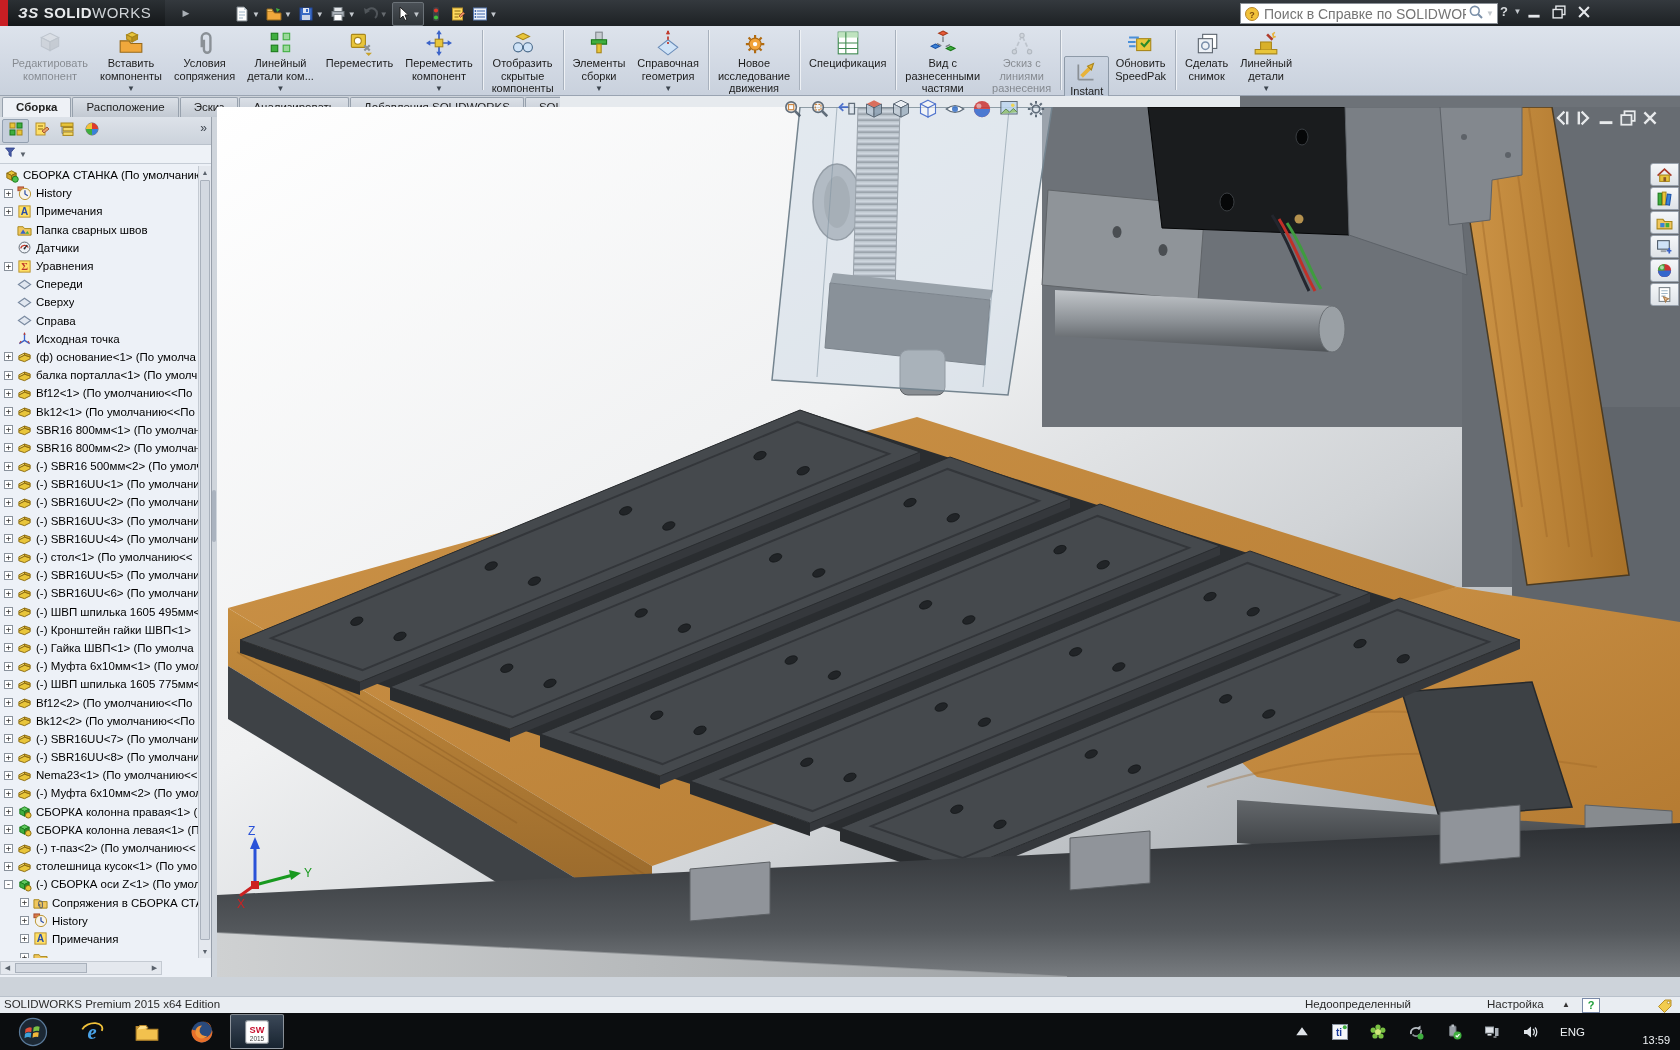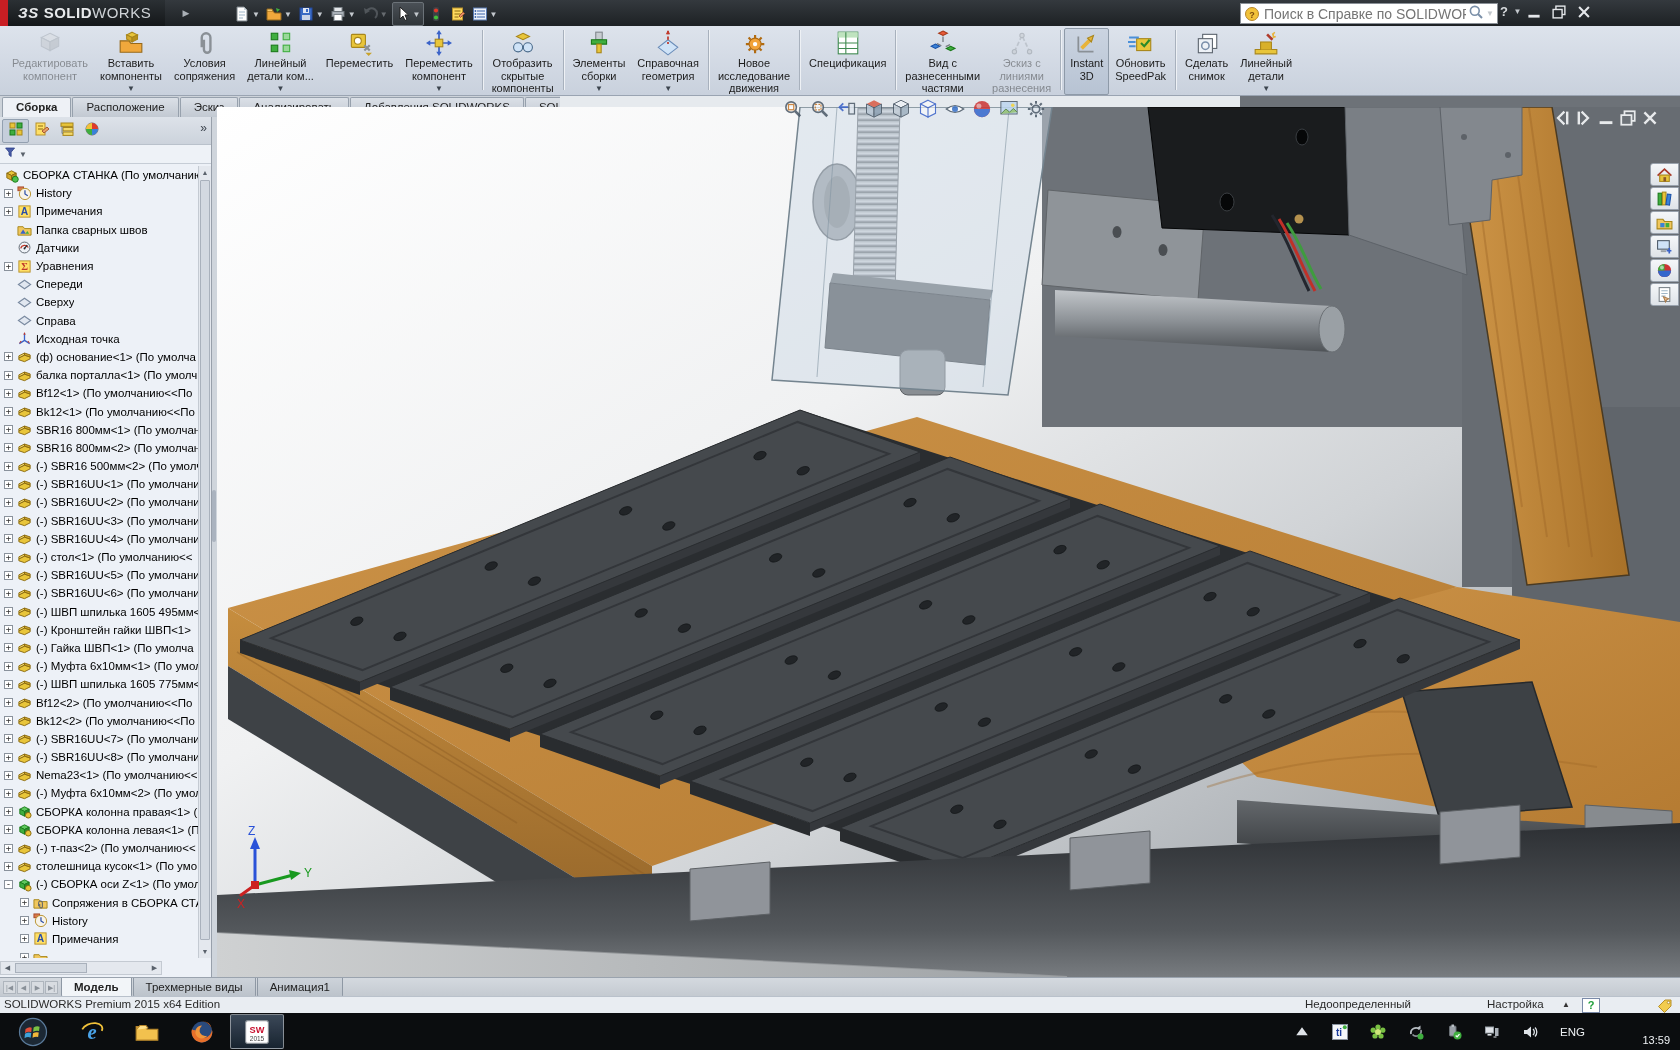--- a/index.html
+++ b/index.html
@@ -33,21 +33,21 @@
   .win-ctl span{width:15px;height:14px;display:inline-block;text-align:center;color:#e4e7ea;}
   
   .ribbon{position:absolute;left:0;top:26px;width:1680px;height:70px;
     background:linear-gradient(#dde3ec,#c9d1dd);border-bottom:1px solid #9aa4b2;
     display:flex;align-items:flex-start;padding:2px 0 0 6px;box-sizing:border-box;}
   .rbtn{display:inline-flex;flex-direction:column;align-items:center;height:64px;
     padding:2px 6px 0;font-size:11px;line-height:12.5px;color:#1c1c1c;text-align:center;border-radius:2px;}
   .rbtn .ric{width:26px;height:26px;margin-bottom:1px;}
   .rbtn .ric svg{width:26px;height:26px;display:block;}
   .rbtn.disabled{opacity:.42;}
-  .rbtn.pressed{background:linear-gradient(#cbd4e1,#b7c3d3);border:1px solid #8e9aa8;padding:1px 5px 0;}
+  .rbtn.pressed{background:linear-gradient(#cbd4e1,#b7c3d3);border:1px solid #8e9aa8;padding:1px 5px 0;margin-top:28px;}
   .rbtn .dd-a{font-size:8px;color:#3c444e;margin-top:1px;}
   .rdiv{width:1px;height:60px;background:#a8b1bd;margin:2px 3px 0;box-shadow:1px 0 0 #eef1f5;}
   
   .tabrow{position:absolute;left:0;top:96px;width:1680px;height:21px;background:#cdd3da;}
   .strip-light{position:absolute;left:560px;top:96px;width:680px;height:11px;background:#e6eaee;}
   .strip-dark{position:absolute;left:1240px;top:96px;width:440px;height:11px;background:#6d7278;}
   .tabs{position:absolute;left:2px;top:0;display:flex;height:21px;align-items:flex-end;}
   .tab{height:19px;line-height:19px;padding:0 13px;font-size:11.5px;color:#222;
     background:linear-gradient(#dbe0e7,#c2c9d2);border:1px solid #97a1ad;border-bottom:none;
     border-radius:2px 2px 0 0;margin-right:1px;}
@@ -1342,33 +1342,20 @@
     <div class="hscroll">
       <span class="ar" style="left:0">◀</span>
       <div class="thumb"></div>
       <span class="ar" style="right:0">▶</span>
     </div>
   </div>
   <div class="splitter">
       <div class="grip"></div>
     </div>
 
-  <div class="modeltabs">
-    <div class="mnav">
-      <span>|◀</span>
-      <span>◀</span>
-      <span>▶</span>
-      <span>▶|</span>
-    </div>
-    <div style="display:flex" id="mtabs">
-        <span class="mtab active">Модель</span>
-        <span class="mtab">Трехмерные виды</span>
-        <span class="mtab">Анимация1</span>
-      </div>
-  </div>
 
   <div class="statusbar">
     <span class="sb" style="left:4px">SOLIDWORKS Premium 2015 x64 Edition</span>
     <span class="sb" style="left:1305px">Недоопределенный</span>
     <span class="sb" style="left:1487px">Настройка</span>
     <span class="sb-arrow">▲</span>
     <span class="helpbox">?</span>
     <span class="sbtag" id="sbtag"><svg viewBox="0 0 16 16" width="16" height="16" xmlns="http://www.w3.org/2000/svg">
           <path d="M1.5,8.5 L8,2 h6 v6 L7.5,14.5Z" fill="#f2cc4e" stroke="#b8912a"></path>
           <circle cx="11.5" cy="4.5" r="1.3" fill="#fff" stroke="#b8912a"></circle>

